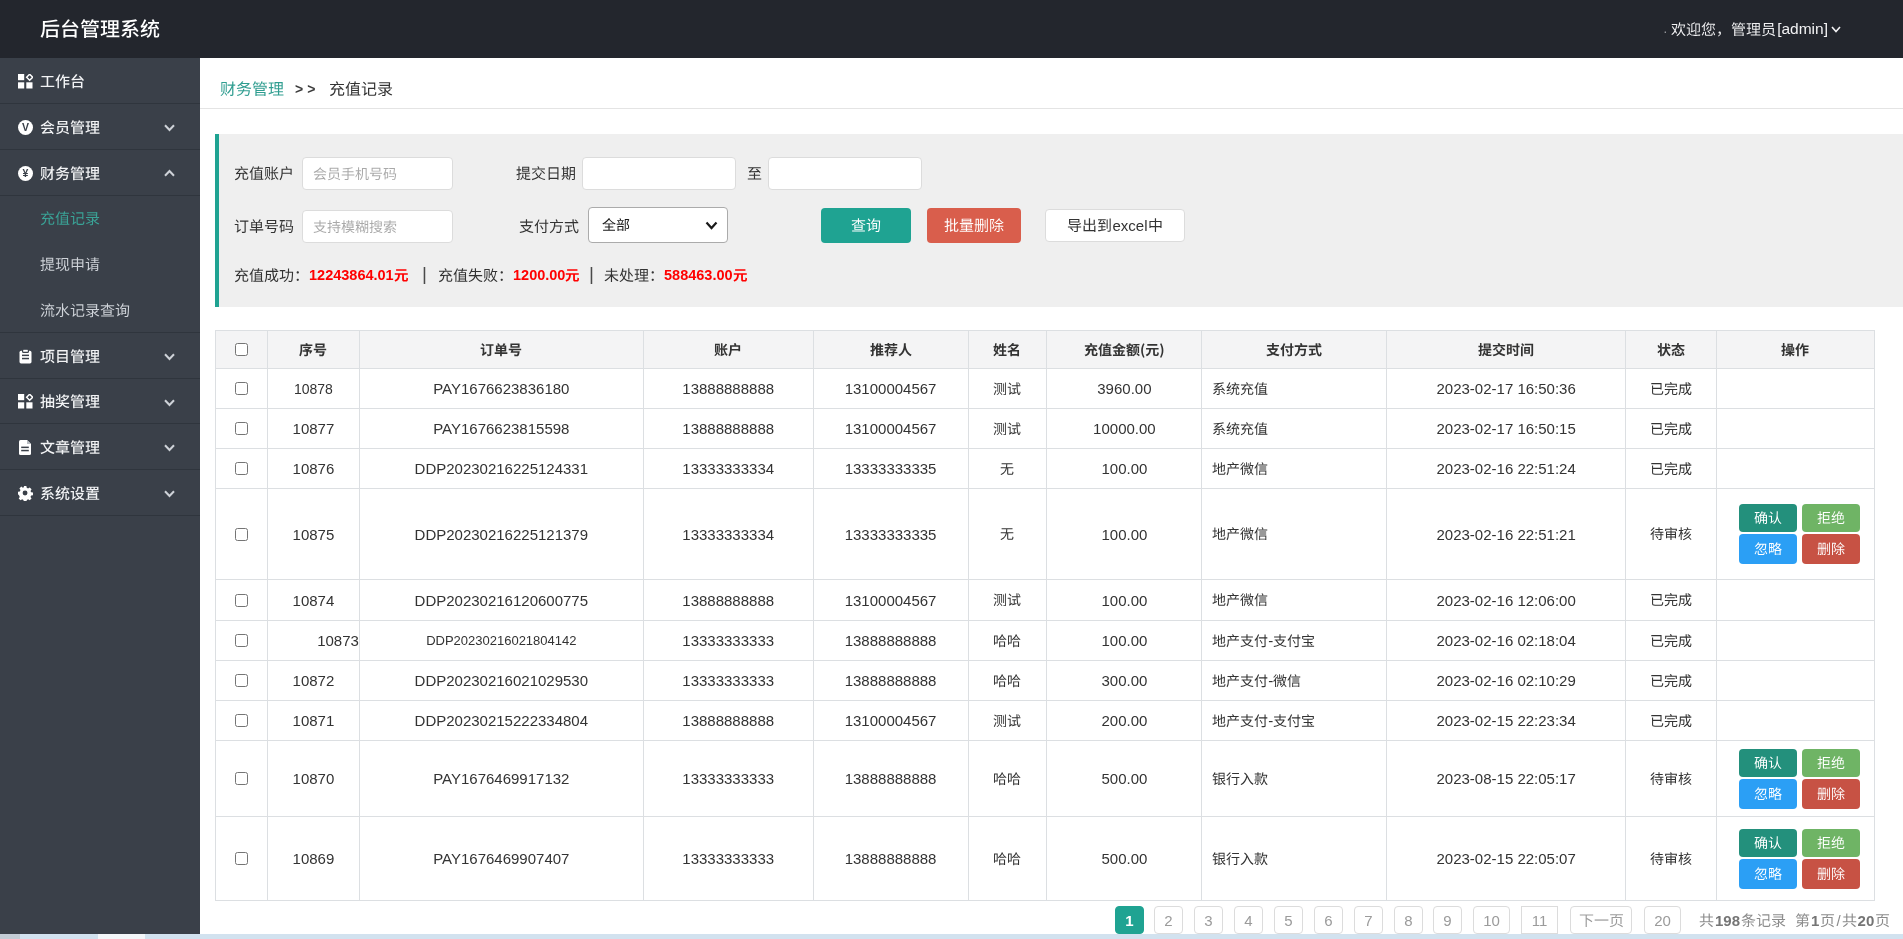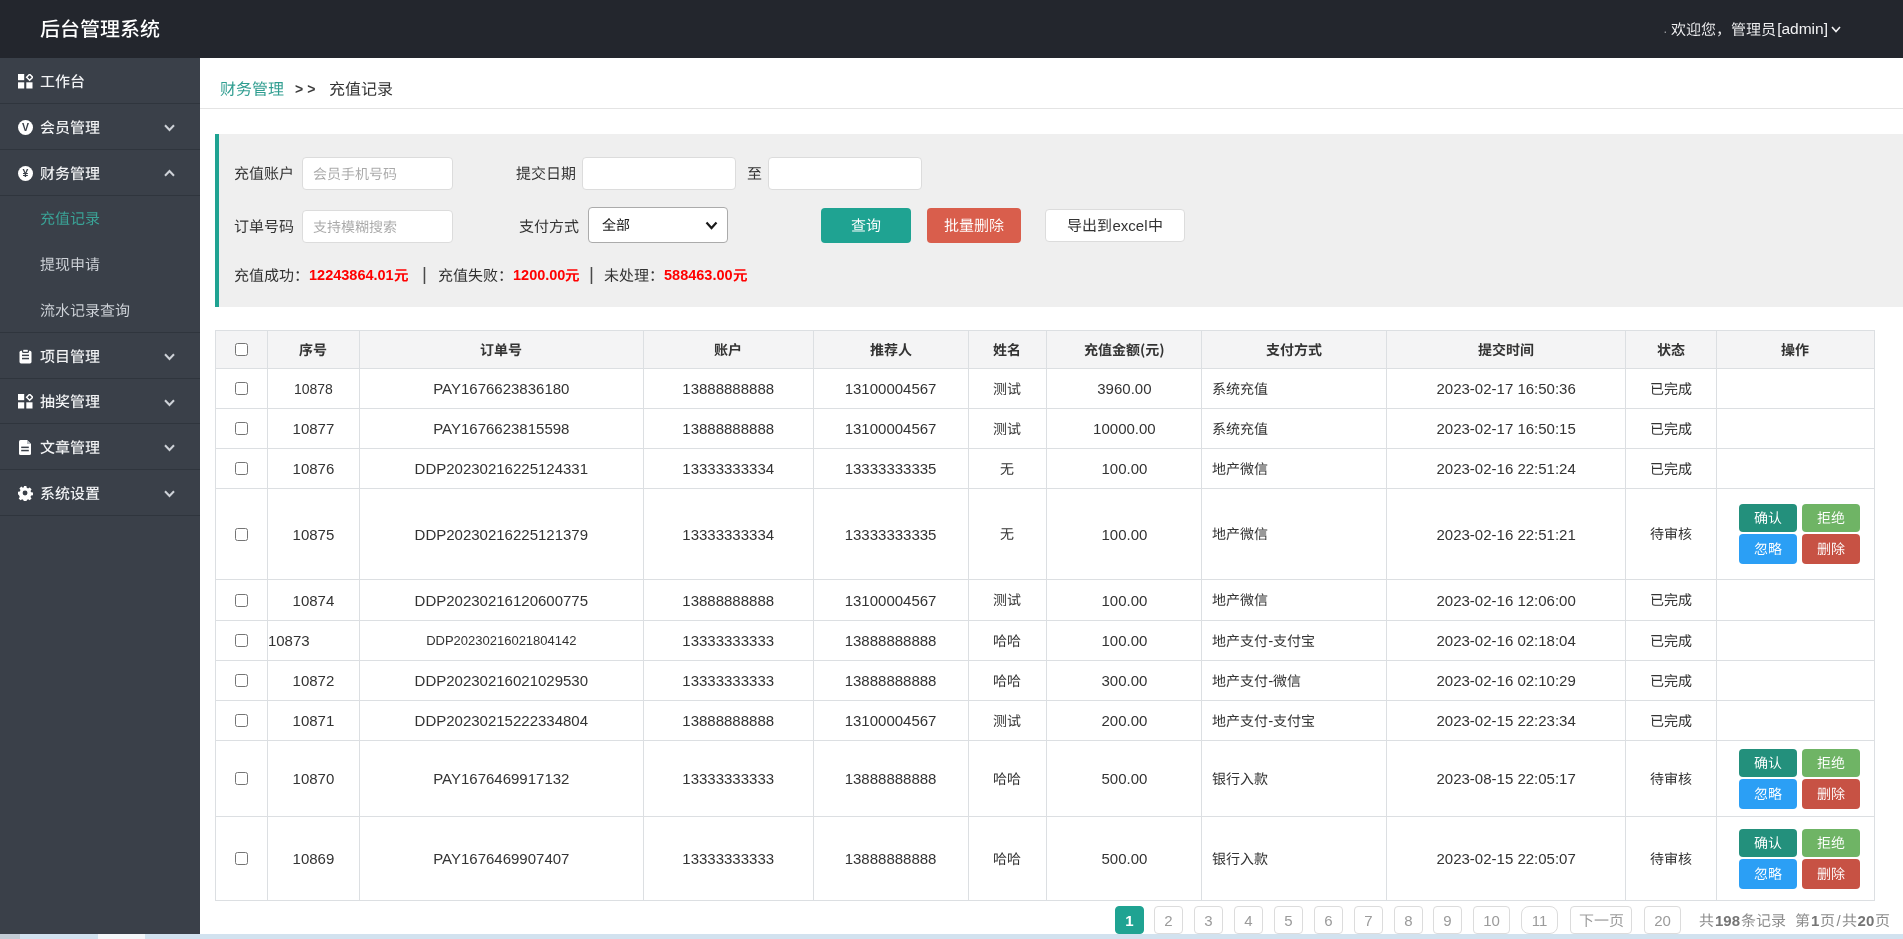--- a/index.html
+++ b/index.html
@@ -834,21 +834,21 @@
           </div>
         </td>
         <td style="border:1px solid #dcdfe2"></td>
       </tr>
       <tr style="height:40px">
         <td style="border:1px solid #dcdfe2;text-align:center;">
           <div class="flex" style="justify-content:center">
             <span style="display:block;width:13px;height:13px;border:1.5px solid #757575;border-radius:2.5px;background:#fff"></span>
           </div>
         </td>
-        <td style="border:1px solid #dcdfe2;text-align:left;font-size:15px;color:#333">10873</td>
+        <td style="border:1px solid #dcdfe2;text-align:right;font-size:15px;color:#333">10873</td>
         <td style="border:1px solid #dcdfe2;text-align:center;font-size:13px;color:#333">DDP20230216021804142</td>
         <td style="border:1px solid #dcdfe2;text-align:center;font-size:15px;color:#333">13333333333</td>
         <td style="border:1px solid #dcdfe2;text-align:center;font-size:15px;color:#333">13888888888</td>
         <td style="border:1px solid #dcdfe2;text-align:center;">
           <div class="flex" style="justify-content:center">
             <svg width="28" height="14" viewBox="0 0 28 14" style="overflow:visible;display:block">
               <g transform="translate(0,12.0) scale(0.014000)" fill="#333">
                 <use href="#g54c8" x="0"></use>
                 <use href="#g54c8" x="1000"></use>
               </g>
@@ -1188,21 +1188,21 @@
   </div>
 <div class="abs flex" style="left:1394px;top:906px;width:29px;height:28px;border-radius:4px;justify-content:center;background:#fff;border:1px solid #dcdcdc;color:#9b9b9b">
     <span style="font-size:15px">8</span>
   </div>
 <div class="abs flex" style="left:1433px;top:906px;width:29px;height:28px;border-radius:4px;justify-content:center;background:#fff;border:1px solid #dcdcdc;color:#9b9b9b">
     <span style="font-size:15px">9</span>
   </div>
 <div class="abs flex" style="left:1473px;top:906px;width:37px;height:28px;border-radius:4px;justify-content:center;background:#fff;border:1px solid #dcdcdc;color:#9b9b9b">
     <span style="font-size:15px">10</span>
   </div>
-<div class="abs flex" style="left:1521px;top:906px;width:37px;height:28px;border-radius:8px;justify-content:center;background:#fff;border:1px solid #dcdcdc;color:#9b9b9b">
+<div class="abs flex" style="left:1521px;top:906px;width:37px;height:28px;border-radius:0;justify-content:center;background:#fff;border:1px solid #dcdcdc;color:#9b9b9b">
     <span style="font-size:15px">11</span>
   </div>
 <div class="abs flex" style="left:1570px;top:906px;width:62px;height:28px;border-radius:4px;justify-content:center;background:#fff;border:1px solid #dcdcdc;color:#9b9b9b">
     <svg width="45" height="15" viewBox="0 0 45 15" style="overflow:visible;display:block">
       <g transform="translate(0,12.9) scale(0.015000)" fill="#9b9b9b">
         <use href="#g4e0b" x="0"></use>
         <use href="#g4e00" x="1000"></use>
         <use href="#g9875" x="2000"></use>
       </g>
     </svg>

